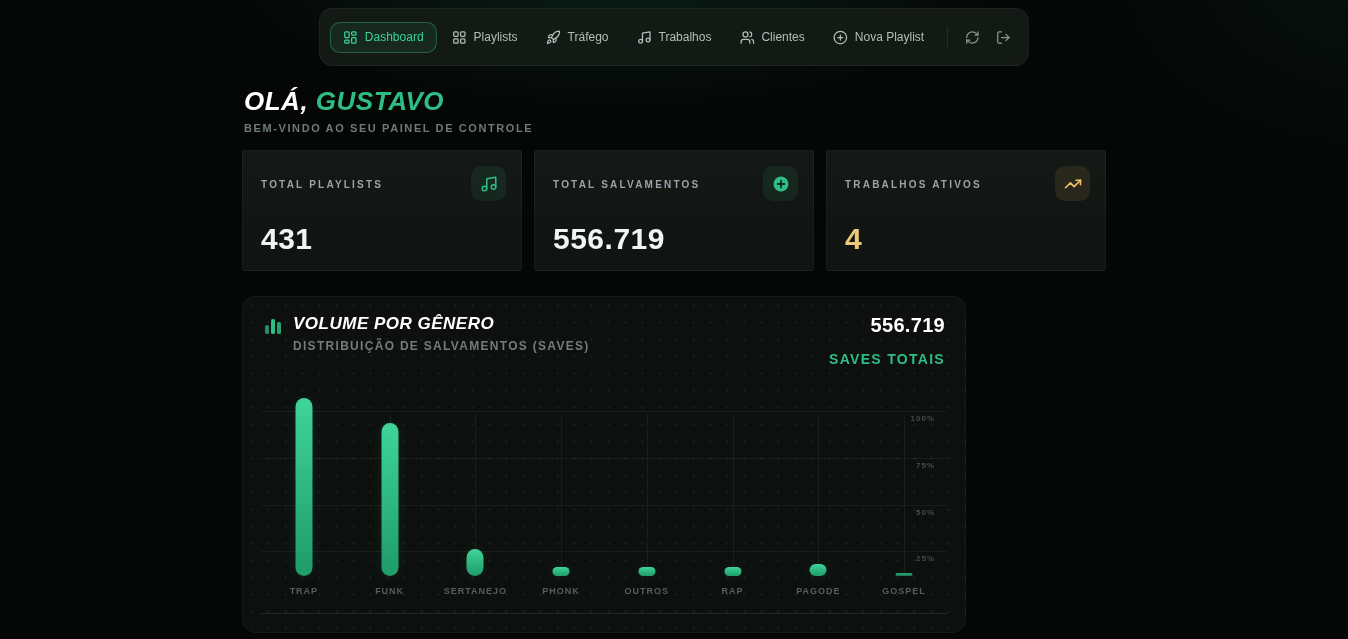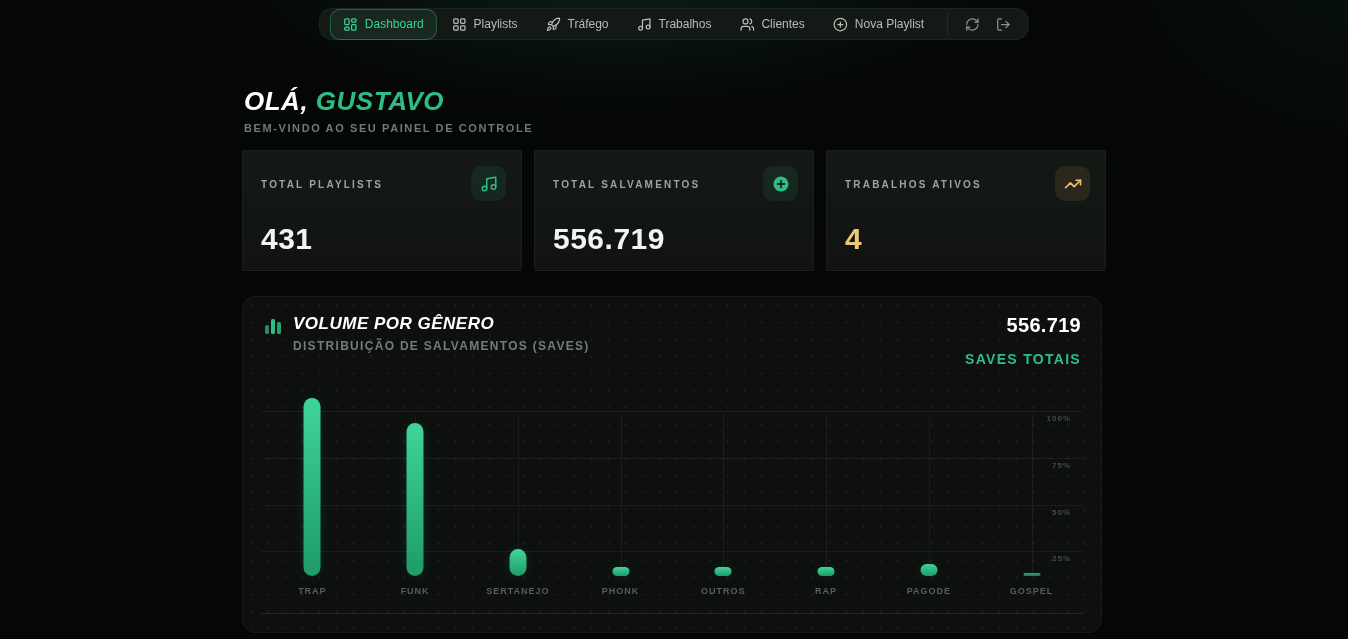--- a/index.html
+++ b/index.html
@@ -10,21 +10,21 @@
     background:
       radial-gradient(560px 200px at 46% -30px, rgba(46,189,133,0.13), transparent 70%),
       radial-gradient(420px 280px at 103% -5%, rgba(46,189,133,0.06), transparent 70%),
       #050706;
     color:#e8ebe9;
   }
 
   
   .navbar {
     position:absolute; top:8px; left:50%; transform:translateX(-50%);
-    height:32px; display:flex; align-items:center; padding:0 10px; gap:2px;
+    height:58px; display:flex; align-items:center; padding:0 10px; gap:2px;
     background:rgba(21,27,23,0.92);
     border:1px solid rgba(255,255,255,0.05);
     border-radius:14px;
   }
   .nav-item {
     display:flex; align-items:center; gap:7px; padding:7px 12px;
     color:#b4bdb7; font-size:12px; border-radius:10px; cursor:pointer;
     border:1px solid transparent; white-space:nowrap;
   }
   .nav-item svg { width:15px; height:15px; flex:0 0 auto; }
@@ -72,21 +72,21 @@
   .stat-icon.green { background:rgba(46,189,133,0.10); color:#2ebd85; }
   .stat-icon.amber { background:rgba(237,191,106,0.10); color:#edbf6a; }
   .stat-value {
     position:absolute; left:18px; bottom:14px;
     font-size:30px; font-weight:700; color:#f2f4f3; letter-spacing:0.5px;
   }
   .stat-value.amber { color:#edc878; }
 
   
   .chart-card {
-    position:absolute; top:296px; left:0; width:860px; height:337px;
+    position:absolute; top:296px; left:0; width:724px; height:337px;
     background-color:#0d100e;
     background-image:radial-gradient(rgba(255,255,255,0.05) 1px, transparent 1.4px);
     background-size:17px 17px;
     border:1px solid rgba(255,255,255,0.045);
     border-radius:14px;
   }
   .chart-header {
     position:absolute; top:17px; left:20px; right:20px;
     display:flex; justify-content:space-between; align-items:flex-start;
   }

